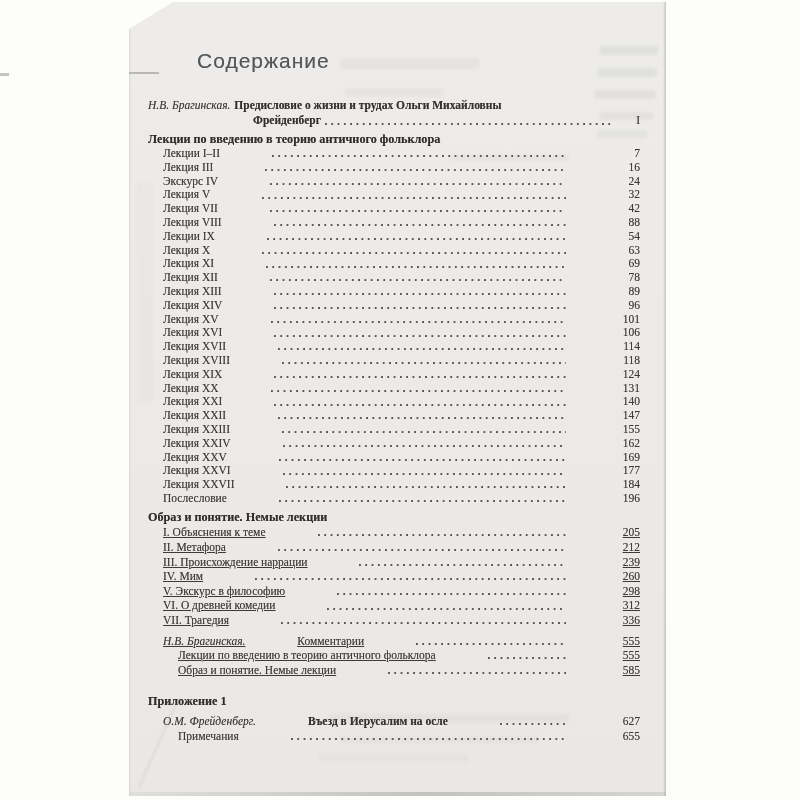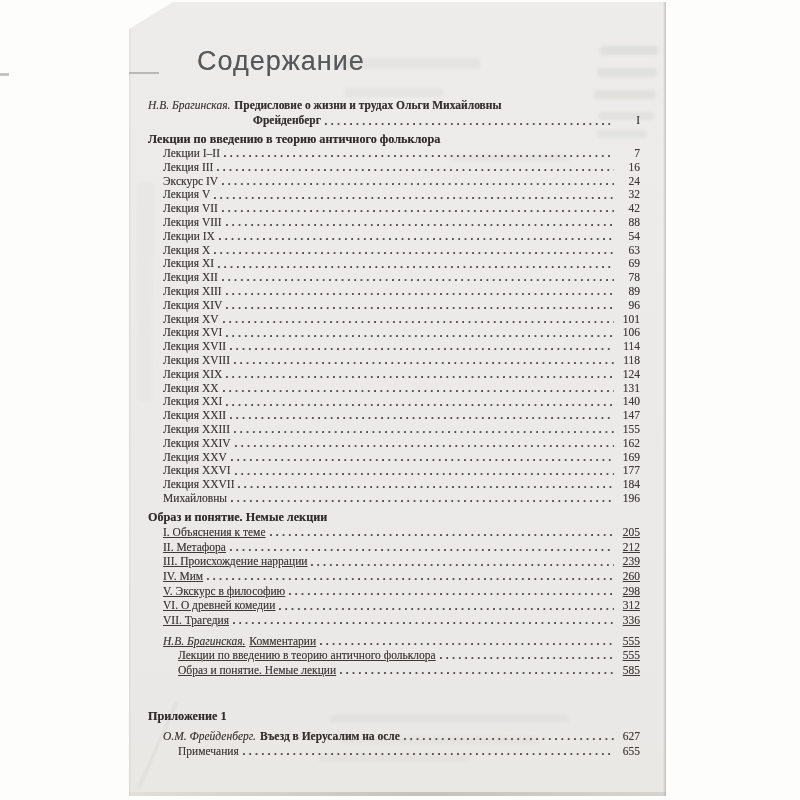--- a/index.html
+++ b/index.html
@@ -26,58 +26,58 @@
   }
   .edge-left{
     position:absolute;top:0;left:0;bottom:0;width:2px;
     background:linear-gradient(90deg,rgba(160,158,155,.25),rgba(160,158,155,0));
   }
 
   
   .title{
     margin:44px 0 0 68px;
     font-family:"Liberation Sans","DejaVu Sans",sans-serif;
-    font-weight:300;font-size:27px;line-height:30px;
+    font-weight:300;font-size:21px;line-height:30px;
     letter-spacing:1px;color:#54585a;
     text-shadow:0 0 .6px rgba(84,88,90,.55);
   }
 
   
   .content{
     position:relative;
     padding:0 26px 0 19px;
     color:#3e3a37;font-size:11.5px;
     text-shadow:0 0 .45px rgba(62,57,52,.5);
   }
-  .row{display:flex;align-items:flex-end;white-space:nowrap;}
+  .row{display:flex;align-items:flex-start;white-space:nowrap;}
   .label{white-space:nowrap;}
   .bold{font-weight:bold;color:#322f2c;}
   .author{font-style:italic;margin-right:4px;}
   .leader{
     flex:1;height:3px;align-self:flex-end;
     margin:0 3px 2.5px 4px;
     background-image:radial-gradient(circle at 1px 1.2px,#55504b .85px,rgba(0,0,0,0) 1.15px);
     background-size:6.3px 3px;background-repeat:repeat-x;background-position:left bottom;
   }
   .pagenum{min-width:23px;text-align:right;}
 
   .preface{margin:22px 0 3px 0;}
   .preface .row{height:15px;line-height:15px;}
   .preface-l2{padding-left:105px;}
 
   .section h2{
     margin:0;font-size:12.2px;line-height:16px;font-weight:bold;color:#2f2c2a;
     text-shadow:0 0 .45px rgba(47,44,42,.5);
   }
-  .section .row{padding-left:15px;}
+  .section .row{padding-left:15px;gap:48px;}
   .section .row.indent2{padding-left:30px;}
   .section:nth-child(1) .row{height:13.8px;line-height:13.8px;}
   .section:nth-child(2) .row{height:14.65px;line-height:14.65px;text-decoration:underline;}
   .section:nth-child(2){margin-top:3.5px;}
-  .section:nth-child(3){margin-top:30px;}
+  .section:nth-child(3){margin-top:15px;}
   .section:nth-child(3) h2{line-height:17px;}
   .section:nth-child(3) .row{height:15px;line-height:15px;}
   .section:nth-child(3) .row:first-child{margin-top:4px;}
   .row.gap-before{margin-top:6px;}
 
   
   .bleed{position:absolute;border-radius:3px;filter:blur(1.6px);pointer-events:none;}
   .b1 {left:211px;top:56px;width:140px;height:11px;background:#8d8278;opacity:.07;}
   .b2 {left:215px;top:86px;width:100px;height:9px;background:#8d8278;opacity:.06;}
   .b3 {left:471px;top:44px;width:58px;height:9px;background:#7d8690;opacity:.12;}
@@ -303,21 +303,21 @@
   <div class="row">
 
     <span class="label">Лекция XXVII</span>
     <span class="leader"></span>
     <span class="pagenum">184</span>
   </div>
 
 
   <div class="row">
 
-    <span class="label">Михайловны</span>
+    <span class="label">Послесловие</span>
     <span class="leader"></span>
     <span class="pagenum">196</span>
   </div>
 </div>
   </div>
 
   <div class="section">
     <h2>Образ и понятие. Немые лекции</h2>
     <div>
   <div class="row">

